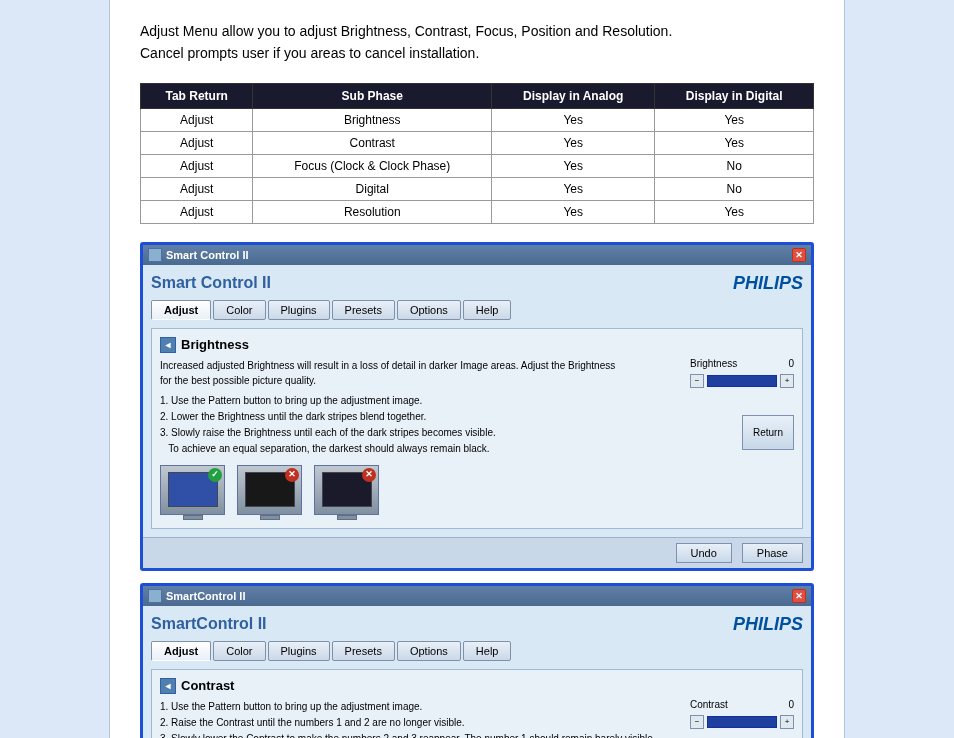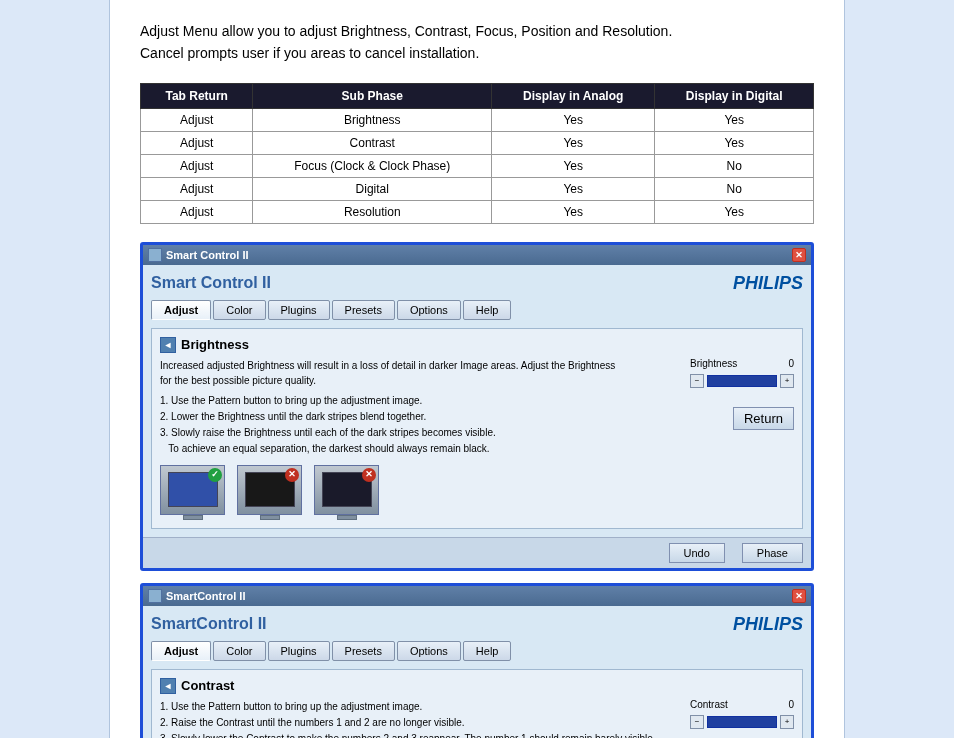--- a/index.html
+++ b/index.html
@@ -260,31 +260,31 @@
       display: flex;
       align-items: center;
       justify-content: center;
       font-size: 9px;
       font-weight: bold;
       color: #fff;
     }
     .status-ok { background: #20a040; }
     .status-bad { background: #c03020; }
     .return-btn {
-      padding: 3px 10px;
+      padding: 11px 10px;
       background: linear-gradient(to bottom, #e8f0f8, #c8d8e8);
       border: 1px solid #8090b0;
-      font-size: 13px;
-      cursor: pointer;
-      margin-top: 14px;
+      font-size: 10px;
+      cursor: pointer;
+      margin-top: 22px;
     }
     .window-footer {
       display: flex;
       justify-content: flex-end;
-      gap: 17px;
+      gap: 10px;
       padding: 5px 8px;
       background: #c8d8e8;
       border-top: 1px solid #a0b0c8;
     }
     .footer-btn {
       padding: 3px 14px;
       background: linear-gradient(to bottom, #e8f0f8, #c8d8e8);
       border: 1px solid #8090b0;
       font-size: 11px;
       cursor: pointer;

